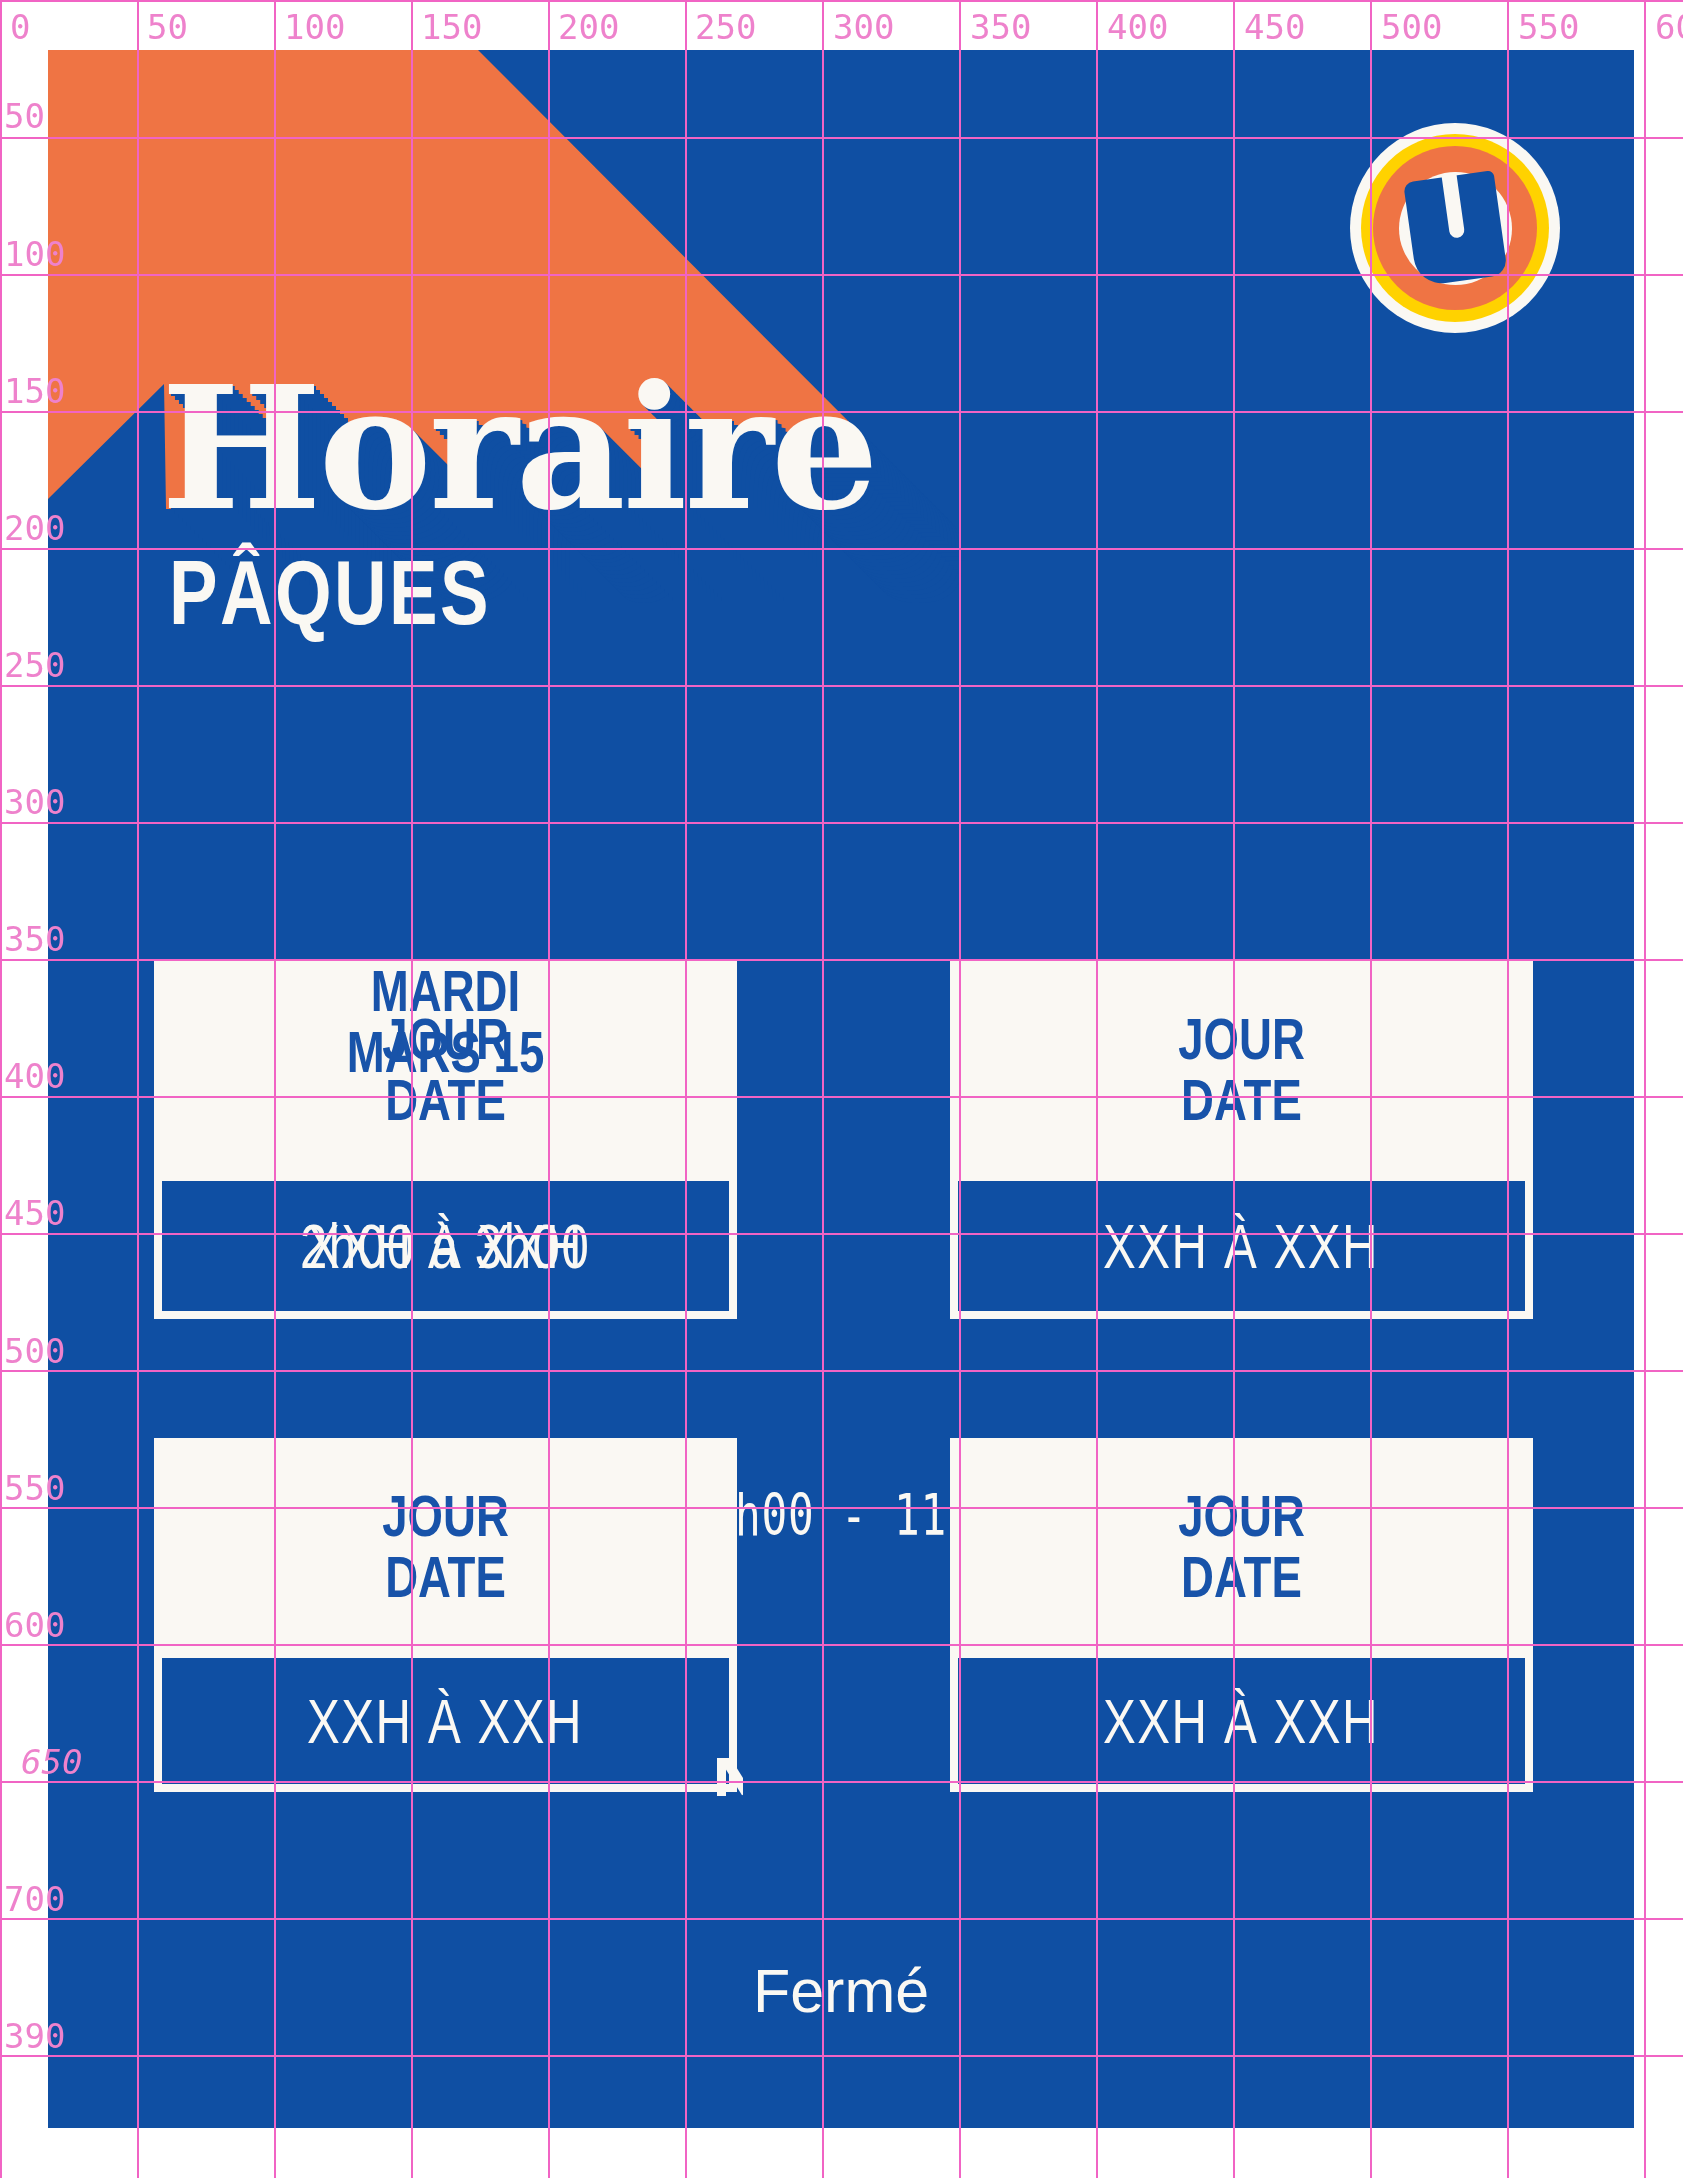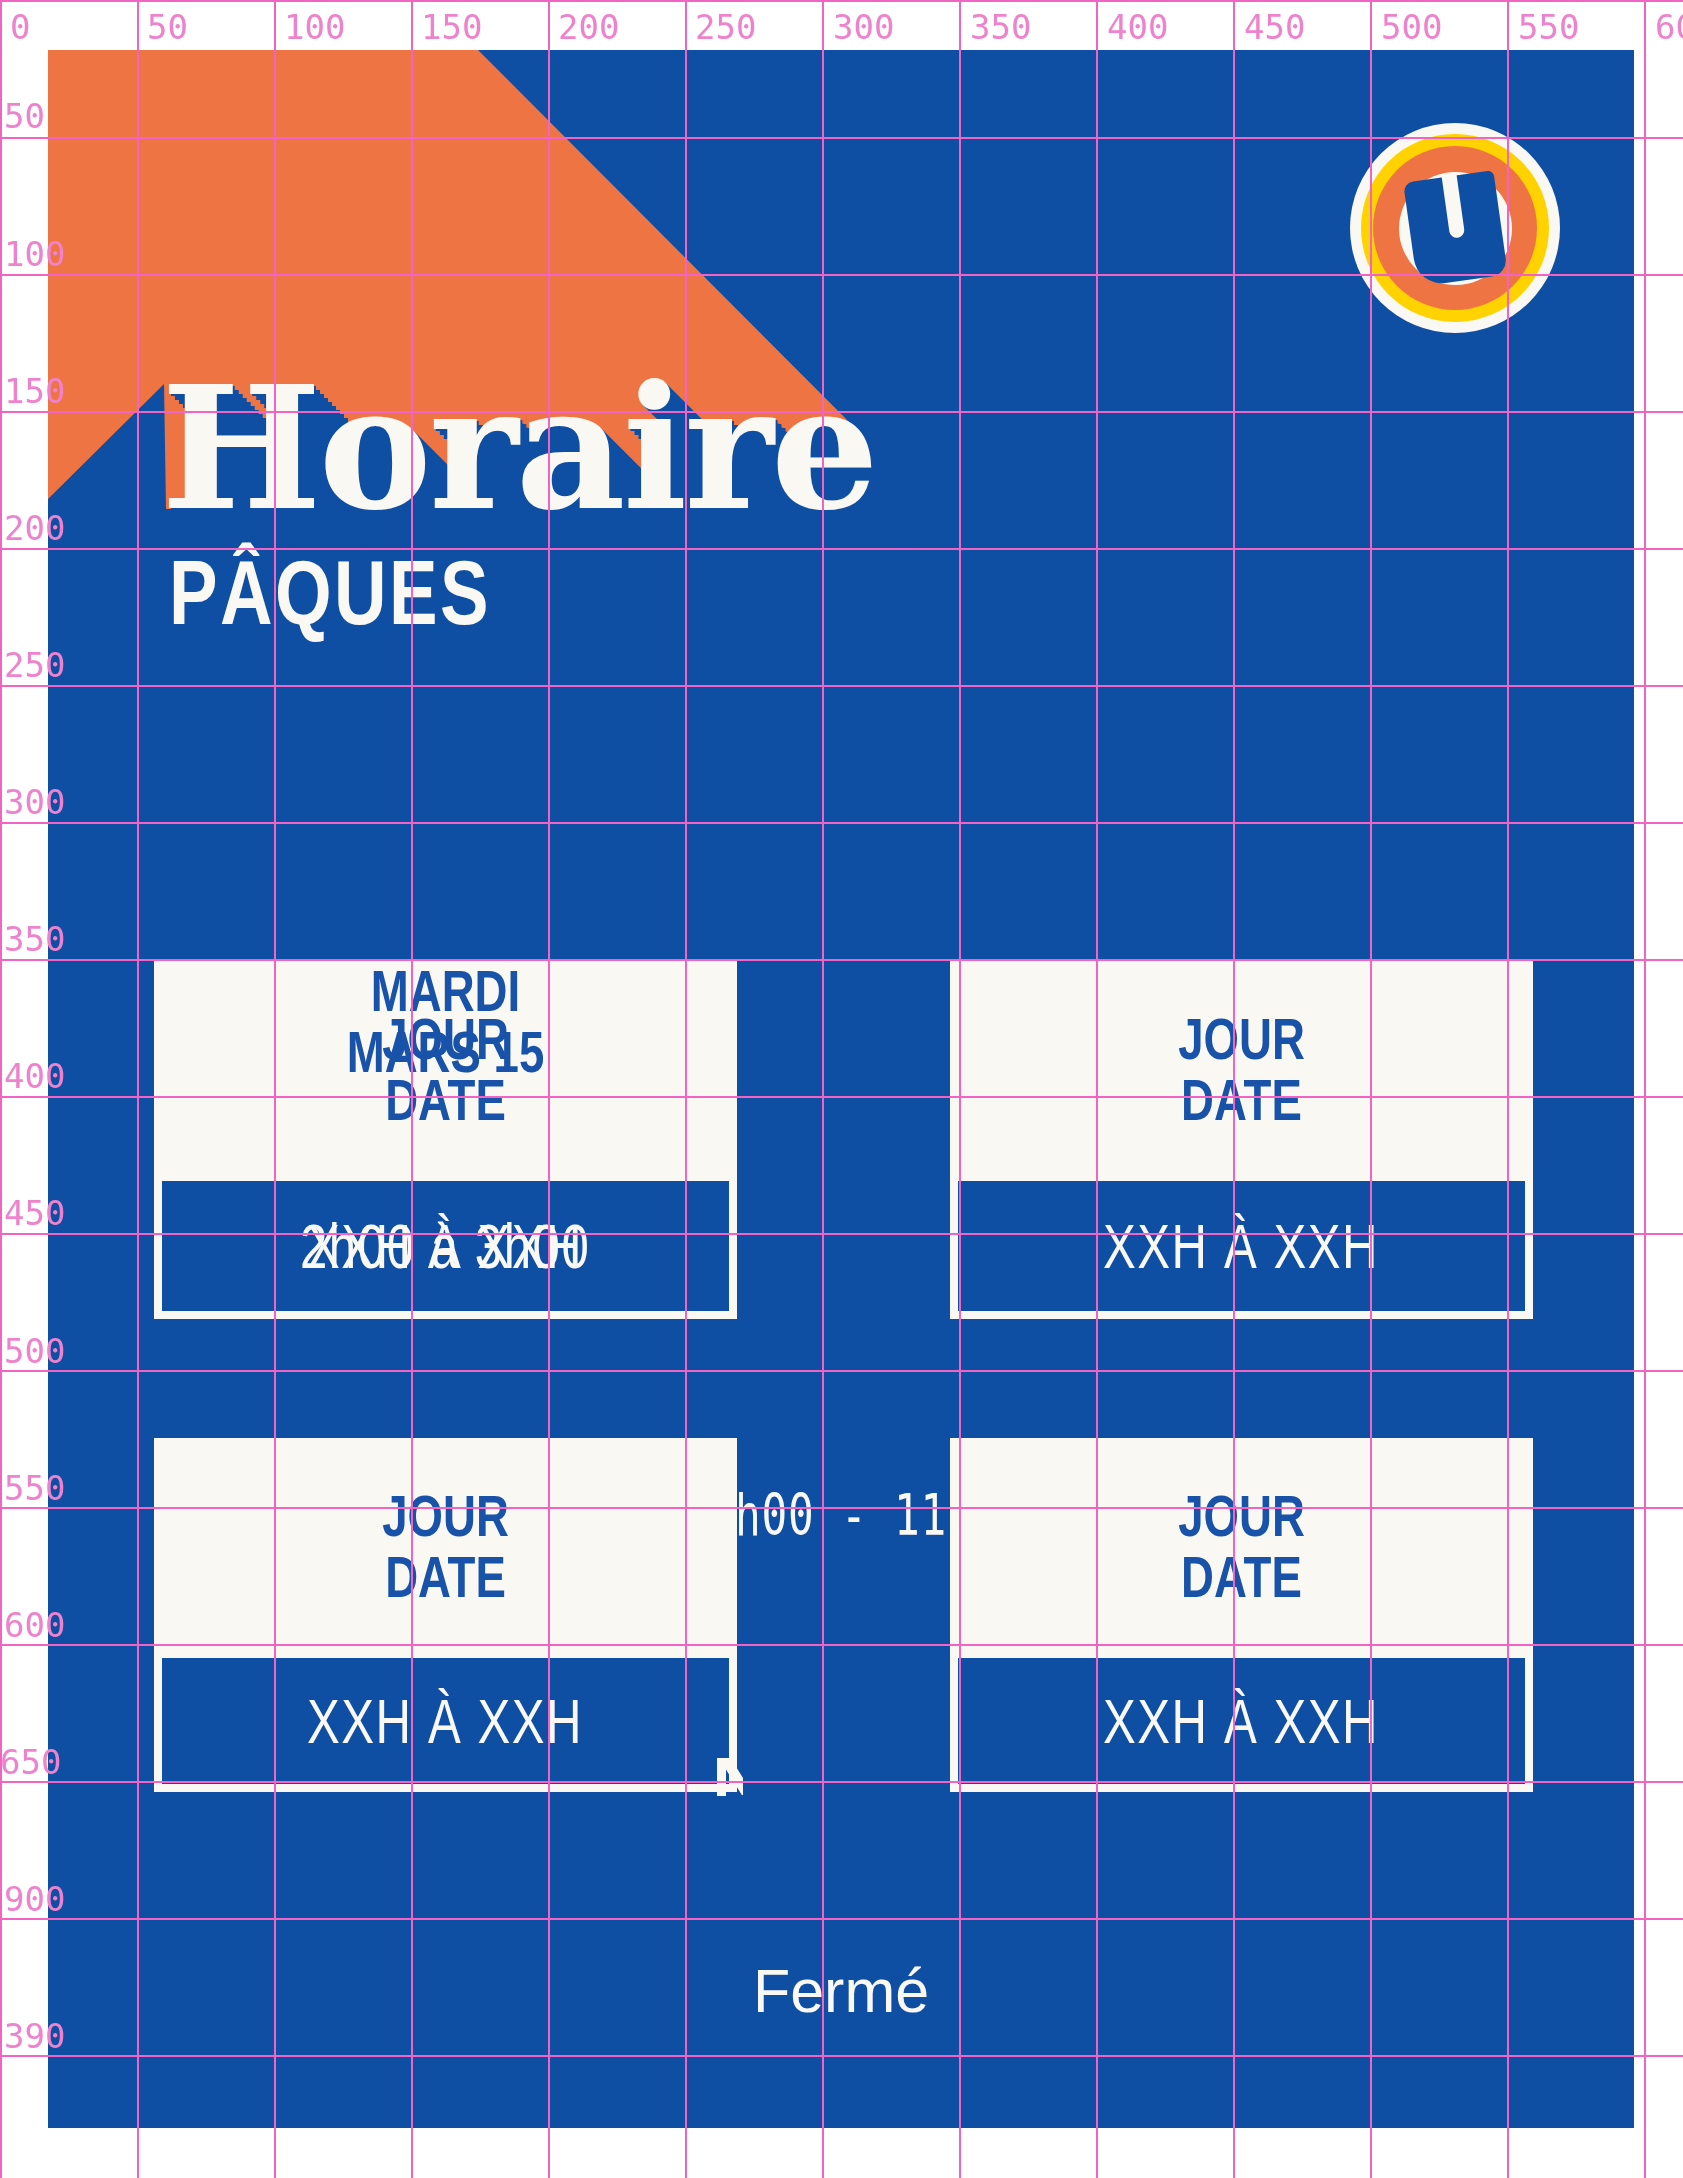--- a/index.html
+++ b/index.html
@@ -186,19 +186,19 @@
       <span class="ruler-label" style="left: 4px; top: 374px;">150</span>
       <span class="ruler-label" style="left: 4px; top: 511px;">200</span>
       <span class="ruler-label" style="left: 4px; top: 648px;">250</span>
       <span class="ruler-label" style="left: 4px; top: 785px;">300</span>
       <span class="ruler-label" style="left: 4px; top: 922px;">350</span>
       <span class="ruler-label" style="left: 4px; top: 1059px;">400</span>
       <span class="ruler-label" style="left: 4px; top: 1196px;">450</span>
       <span class="ruler-label" style="left: 4px; top: 1334px;">500</span>
       <span class="ruler-label" style="left: 4px; top: 1471px;">550</span>
       <span class="ruler-label" style="left: 4px; top: 1608px;">600</span>
-      <span class="ruler-label" style="left: 0; top: 1745px;">650</span>
-      <span class="ruler-label" style="left: 4px; top: 1882px;">900</span>
+      <span class="ruler-label" style="left: 21px; top: 1745px; font-style: italic;">650</span>
+      <span class="ruler-label" style="left: 4px; top: 1882px;">700</span>
       <span class="ruler-label" style="left: 4px; top: 2019px;">390</span>
     </div>
 
 </div>
 
 
 </body></html>

